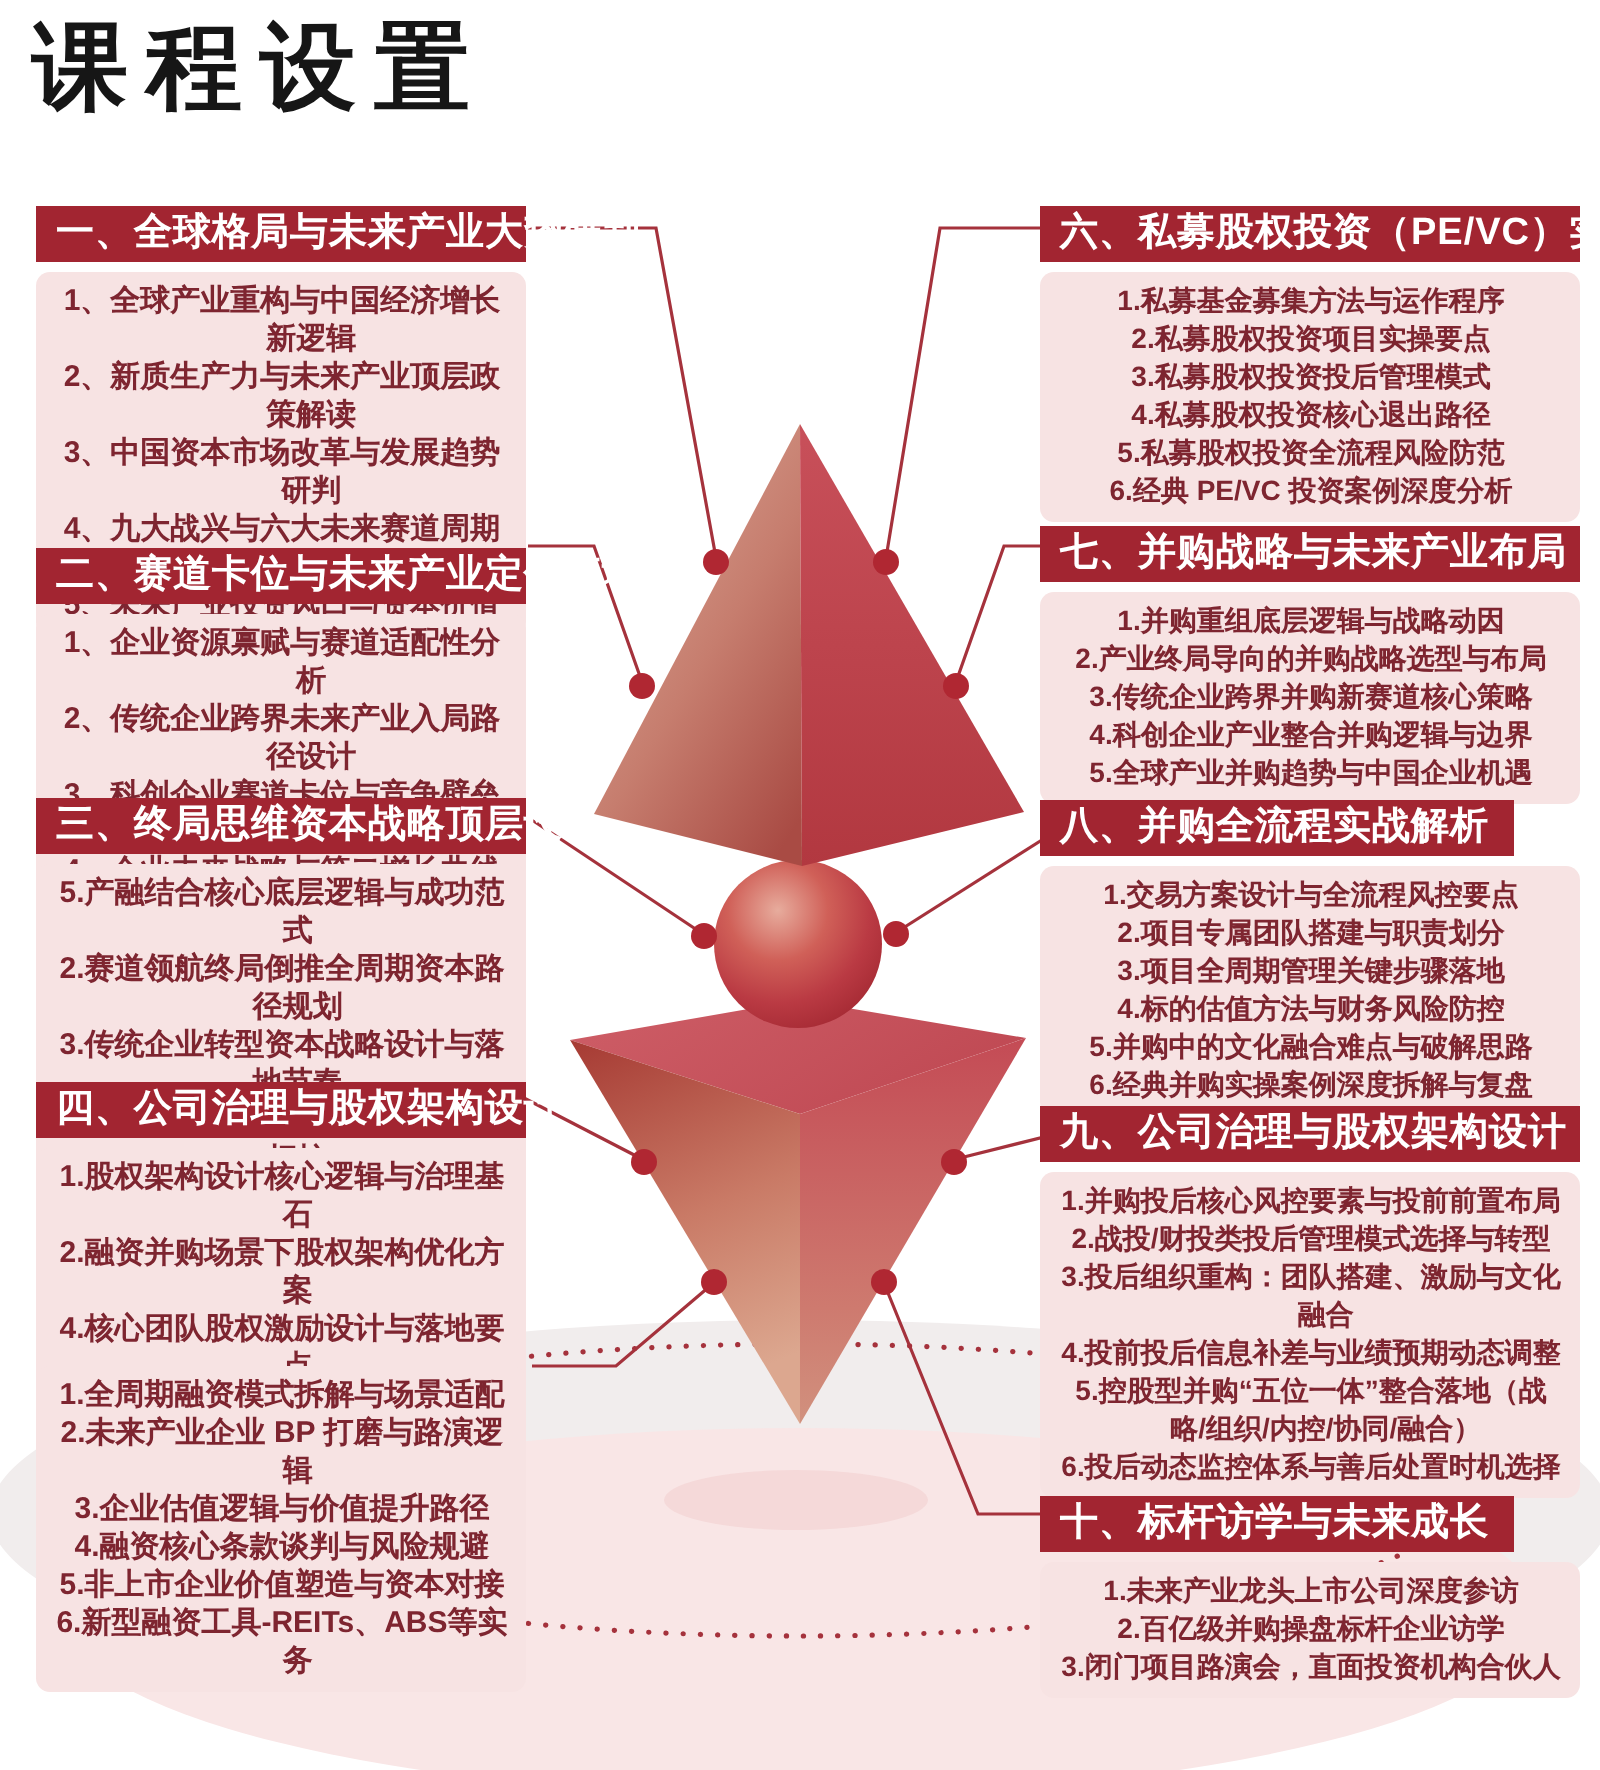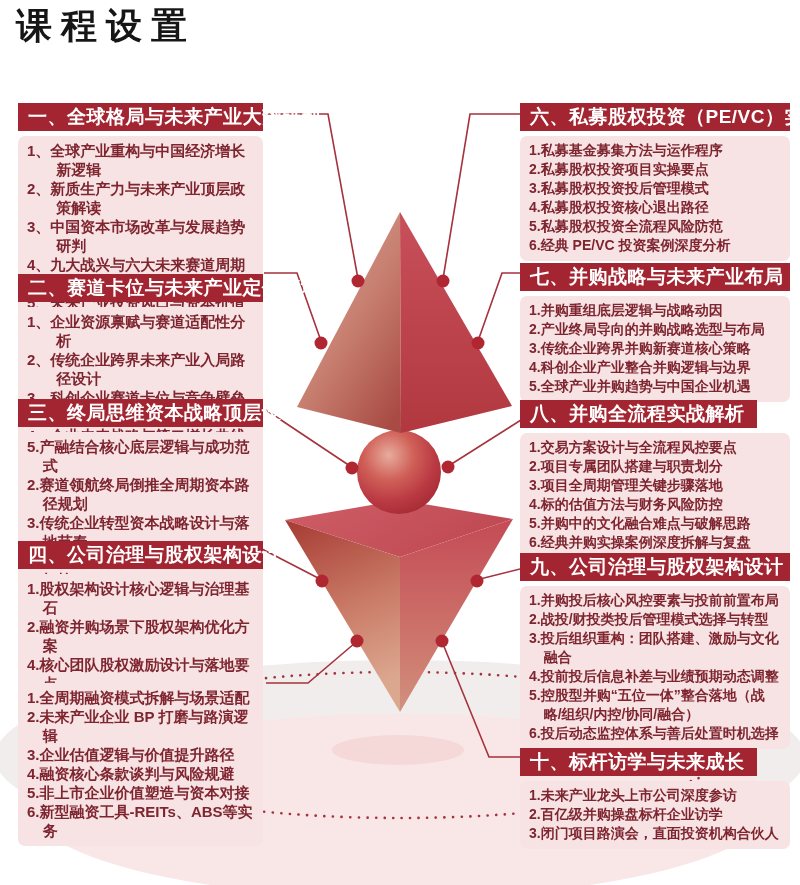--- a/index.html
+++ b/index.html
@@ -3,21 +3,21 @@
 <meta charset="utf-8">
 <style>
   html,body{margin:0;padding:0;}
   body{
     width:800px;height:885px;position:relative;overflow:hidden;
     background:var(--page_bg,#fff);
     font-family:"Liberation Sans","DejaVu Sans",sans-serif;
   }
   #page-title{
     position:absolute;left:16px;top:2px;margin:0;
-    font-size:36px;font-weight:900;letter-spacing:9px;
+    font-size:48px;font-weight:900;letter-spacing:9px;
     color:var(--title_color,#161616);
   }
   #center-graphic{position:absolute;left:0;top:0;z-index:1;pointer-events:none;}
   .col{position:absolute;top:0;z-index:2;height:885px;}
   #col-left{left:18px;width:245px;}
   #col-right{left:520px;width:270px;}
   .section{position:absolute;left:0;width:100%;}
   #col-left .section:nth-of-type(1){top:103px}
   #col-left .section:nth-of-type(2){top:274px}
   #col-left .section:nth-of-type(3){top:399px}
@@ -32,21 +32,21 @@
     display:inline-block;max-width:100%;box-sizing:border-box;
     background:var(--header_bg,#A22531);color:var(--header_text,#fff);
     font-size:19px;font-weight:800;line-height:23px;
     padding:2px 12px 3px 10px;letter-spacing:0.5px;white-space:nowrap;
   }
   .sec-list{
     margin:5px 0 0 0;background:var(--panel_bg,#F7E3E3);
     border-radius:7px;padding:5px 8px 6px 9px;list-style:none;
     color:var(--panel_text,#7E2530);font-weight:600;
   }
-  .sec-list li{font-size:15px;line-height:19px;padding-left:1.05em;text-indent:-1.05em;}
+  .sec-list li{font-size:15px;line-height:19px;padding-left:1.05em;text-indent:-1.05em;text-align:center;}
   .sec-list li.dun{padding-left:1.95em;text-indent:-1.95em;}
   #col-right .sec-list li{font-size:14px;}
   .cline{fill:none;stroke:var(--accent_line,#A5323C);stroke-width:1.6;}
   .cdot{fill:var(--dot,#B02732);}
   .dashed-ellipse{fill:none;stroke:var(--accent_line,#A5323C);stroke-width:2.6;
     stroke-dasharray:0.1 8.5;stroke-linecap:round;}
 </style>
 </head>
 <body>
 

